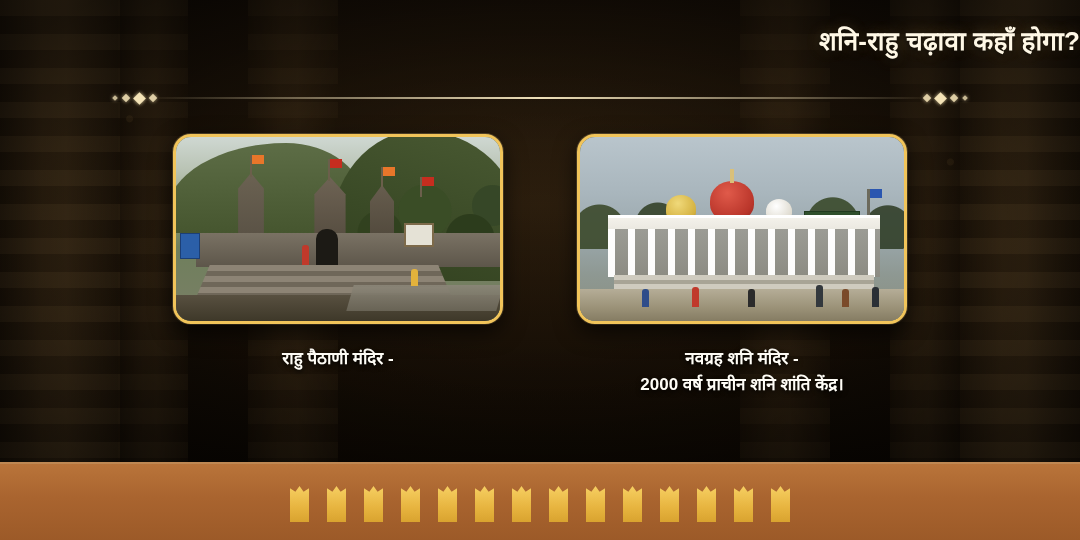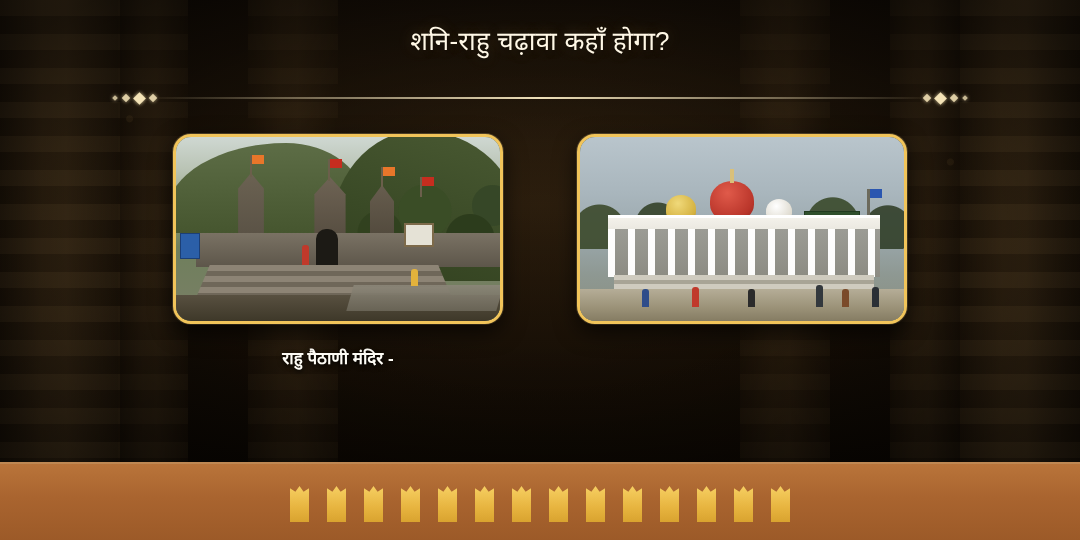--- a/index.html
+++ b/index.html
@@ -54,24 +54,25 @@
     pointer-events: none;
   }
 
   
   .title-wrap {
     position: absolute; top: 22px; left: 0; right: 0;
     text-align: center;
   }
   .title {
     font-size: 26px;
-    font-weight: normal;
+    font-weight: bold;
     color: #fff8e6;
     letter-spacing: 0.2px;
     text-shadow: 0 2px 6px rgba(0,0,0,0.85), 0 0 14px rgba(255,214,130,0.25);
+    text-align: right;
   }
 
   
   .divider {
     position: absolute;
     top: 86px; left: 110px; right: 110px;
     height: 24px;
     display: flex; align-items: center; justify-content: center;
   }
   .divider .line {
@@ -375,20 +376,22 @@
         <div class="p2-steps"></div>
         <div class="p2-ground"></div>
         <div class="fig" style="left:62px; top:152px; height:18px; background:#2f4d8a;"></div>
         <div class="fig" style="left:112px; top:150px; height:20px; background:#c0392b;"></div>
         <div class="fig" style="left:168px; top:152px; height:18px; background:#2b2b2b;"></div>
         <div class="fig" style="left:236px; top:148px; height:22px; background:#33383d;"></div>
         <div class="fig" style="left:262px; top:152px; height:18px; background:#7a4a2a;"></div>
         <div class="fig" style="left:292px; top:150px; height:20px; background:#2a2f35;"></div>
       </div>
       <div class="caption">
+        <span class="ln">नवग्रह शनि मंदिर -</span>
+        <span class="ln">2000 वर्ष प्राचीन शनि शांति केंद्र।</span>
       </div>
     </div>
 
   </div>
 
   <div class="bottom-bar">
     <div class="bunting" id="bunting">
         <span class="pennant"></span>
         <span class="pennant"></span>
         <span class="pennant"></span>

